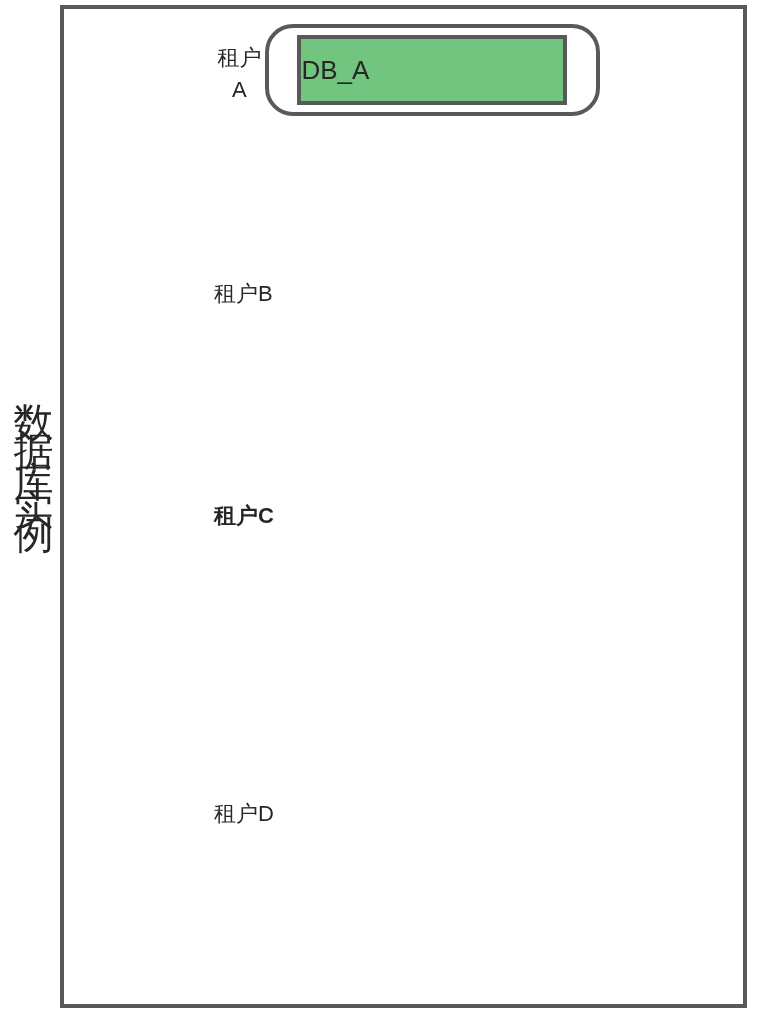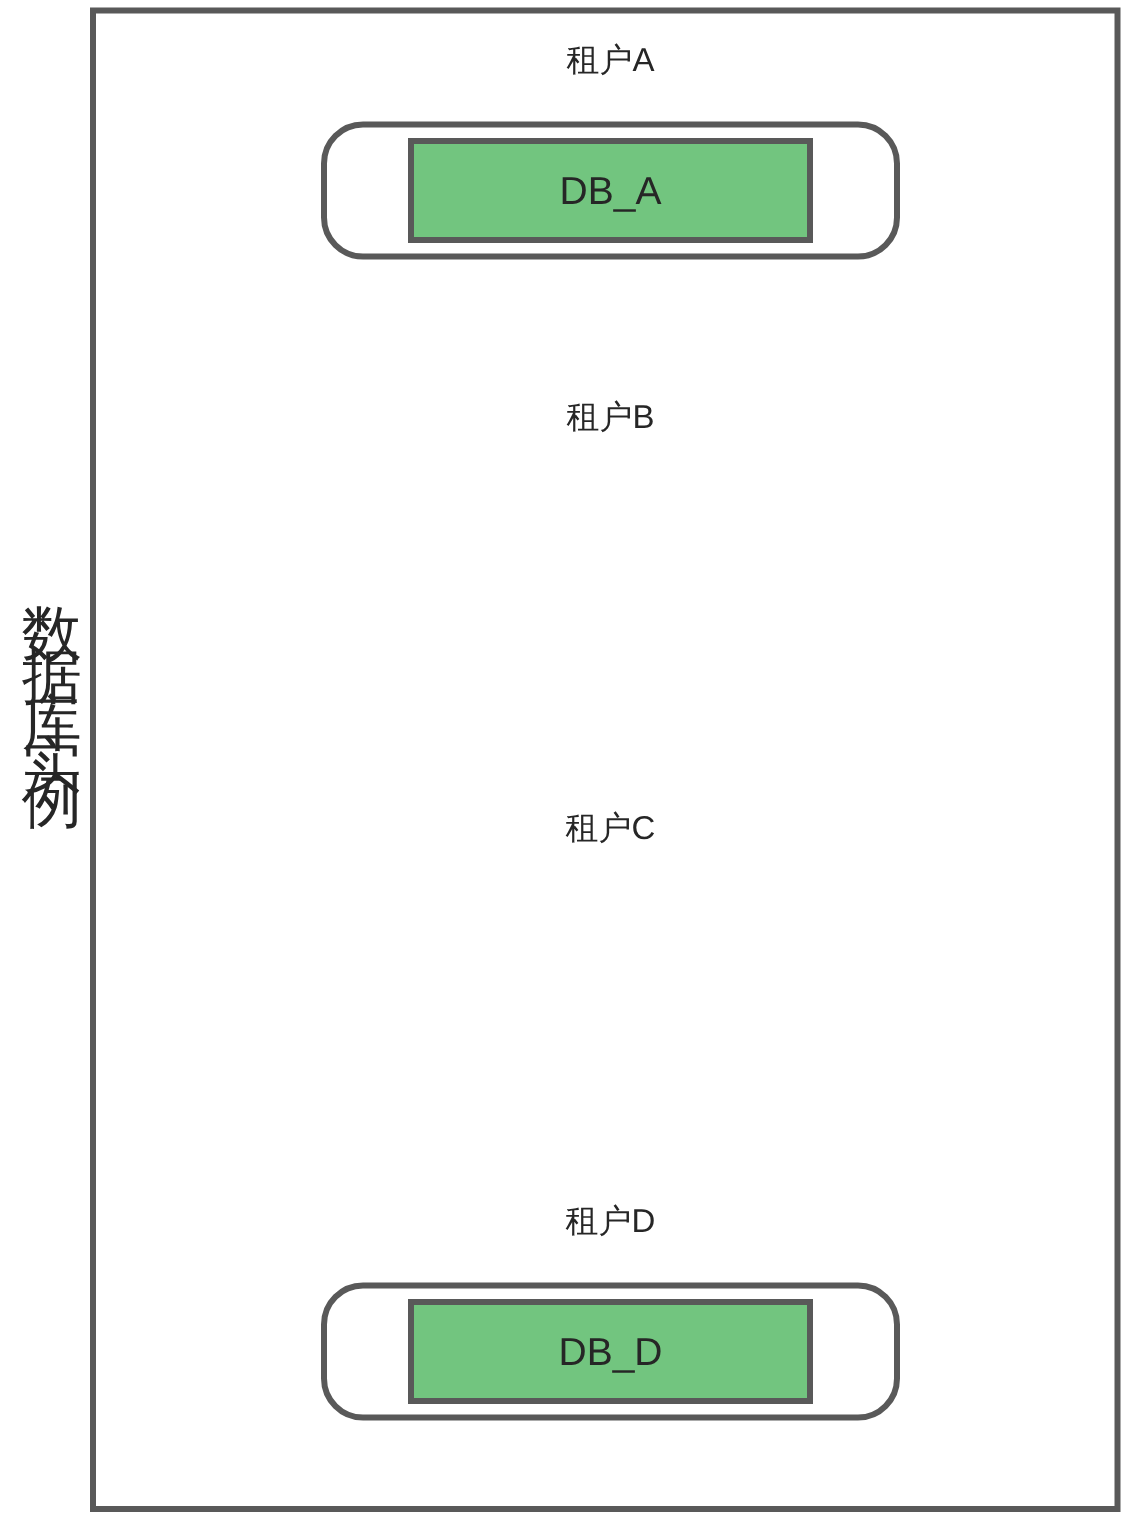--- a/index.html
+++ b/index.html
@@ -19,48 +19,48 @@
   }
   .vertical-label{
     position:absolute;left:10px;top:372px;
     writing-mode:vertical-lr;text-orientation:upright;
     font-size:40px;line-height:48px;letter-spacing:28px;
     color:var(--text,#262626);
     white-space:nowrap;
   }
   .tenant-group{
     position:absolute;left:214px;width:386px;
-    display:flex;flex-direction:column;align-items:center;
+    display:flex;flex-direction:row;align-items:center;
   }
   .tenant-title{
     height:32px;line-height:32px;margin-bottom:25px;
     font-size:22px;color:var(--text,#262626);
     text-align:center;
   }
   .tenant-pill{
     box-sizing:border-box;
     width:386px;height:92px;
     border:4px solid var(--stroke,#595959);
     border-radius:28px;
     background:var(--bg,#ffffff);
     display:flex;align-items:center;justify-content:center;
   }
   .db-box{
     box-sizing:border-box;
     width:270px;height:70px;
     border:4px solid var(--stroke,#595959);
     background:var(--db-fill,#72c57f);
-    display:flex;align-items:center;justify-content:center;
+    display:flex;align-items:center;
   }
   .db-label{
     font-size:26px;color:var(--text,#262626);
   }
   .group-a{top:24px;}
-  .group-b{top:262px;}
-  .group-c{top:536px;}
+  .group-b{top:278px;}
+  .group-c{top:500px;font-weight:bold;}
   .group-d{top:798px;}
 </style>
 </head>
 <body style="--stroke: #595959; --db-fill: #72c57f; --text: #262626; --bg: #ffffff;">
 
 <div class="canvas">
 
   <div class="outer-rect"></div>
 
   <div class="vertical-label">数据库实例</div>
@@ -77,20 +77,15 @@
   <div class="tenant-group group-b">
     <div class="tenant-title">租户B</div>
   </div>
 
   <div class="tenant-group group-c">
     <div class="tenant-title">租户C</div>
   </div>
 
   <div class="tenant-group group-d">
     <div class="tenant-title">租户D</div>
-    <div class="tenant-pill">
-      <div class="db-box">
-        <span class="db-label">DB_D</span>
-      </div>
-    </div>
   </div>
 
 </div>
 
 </body></html>

